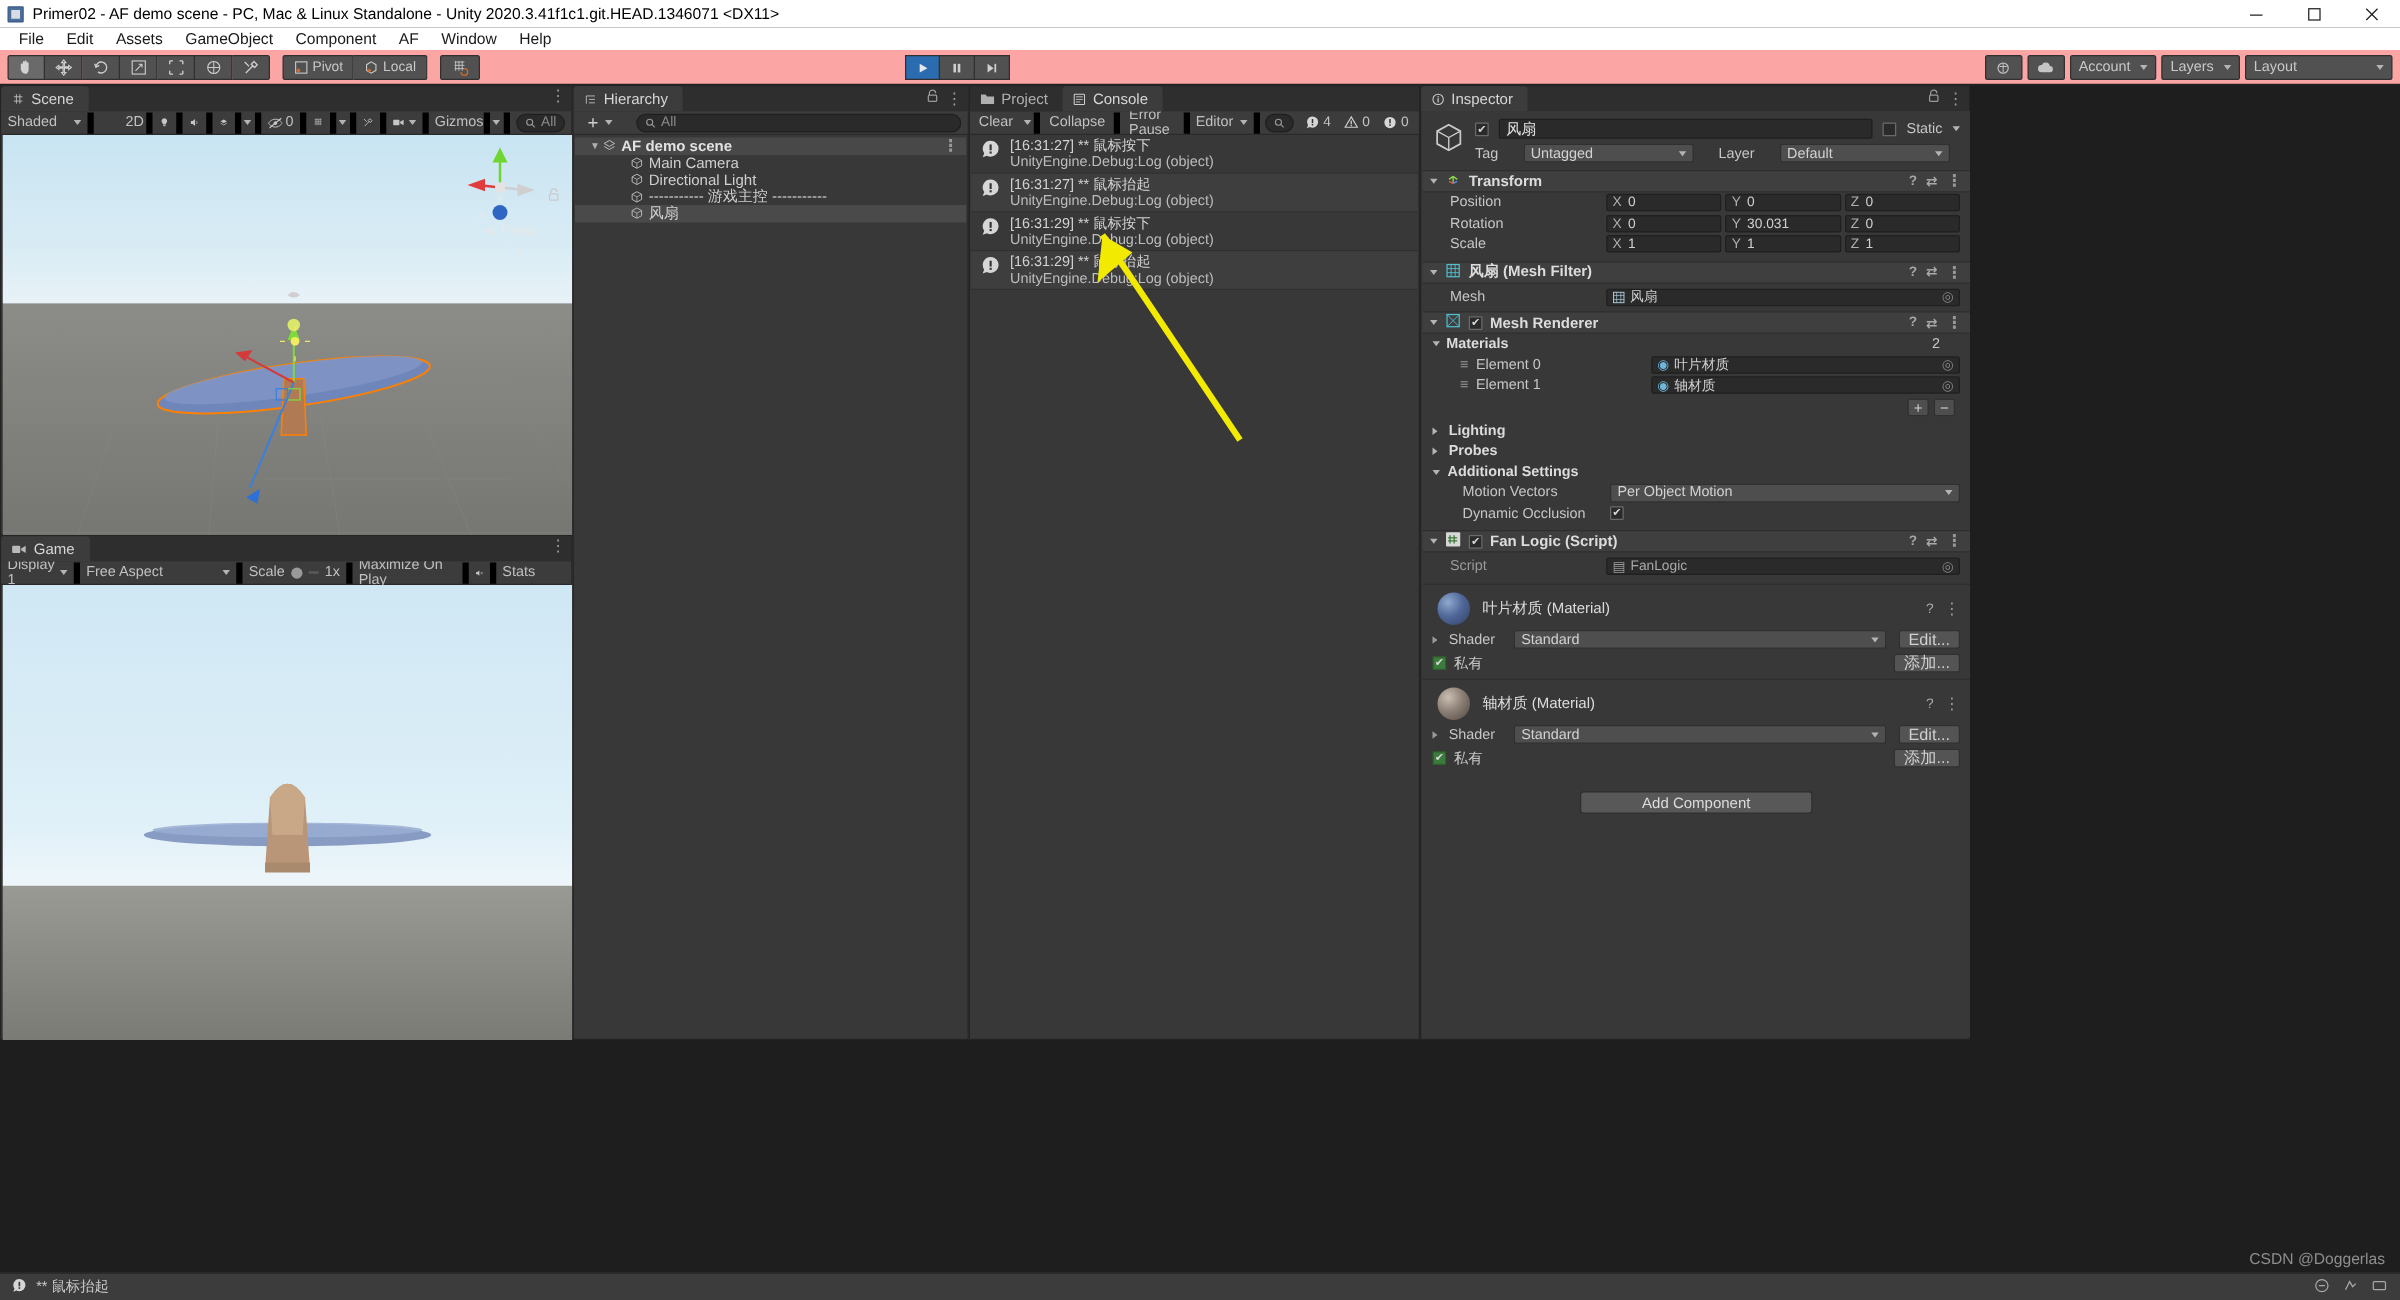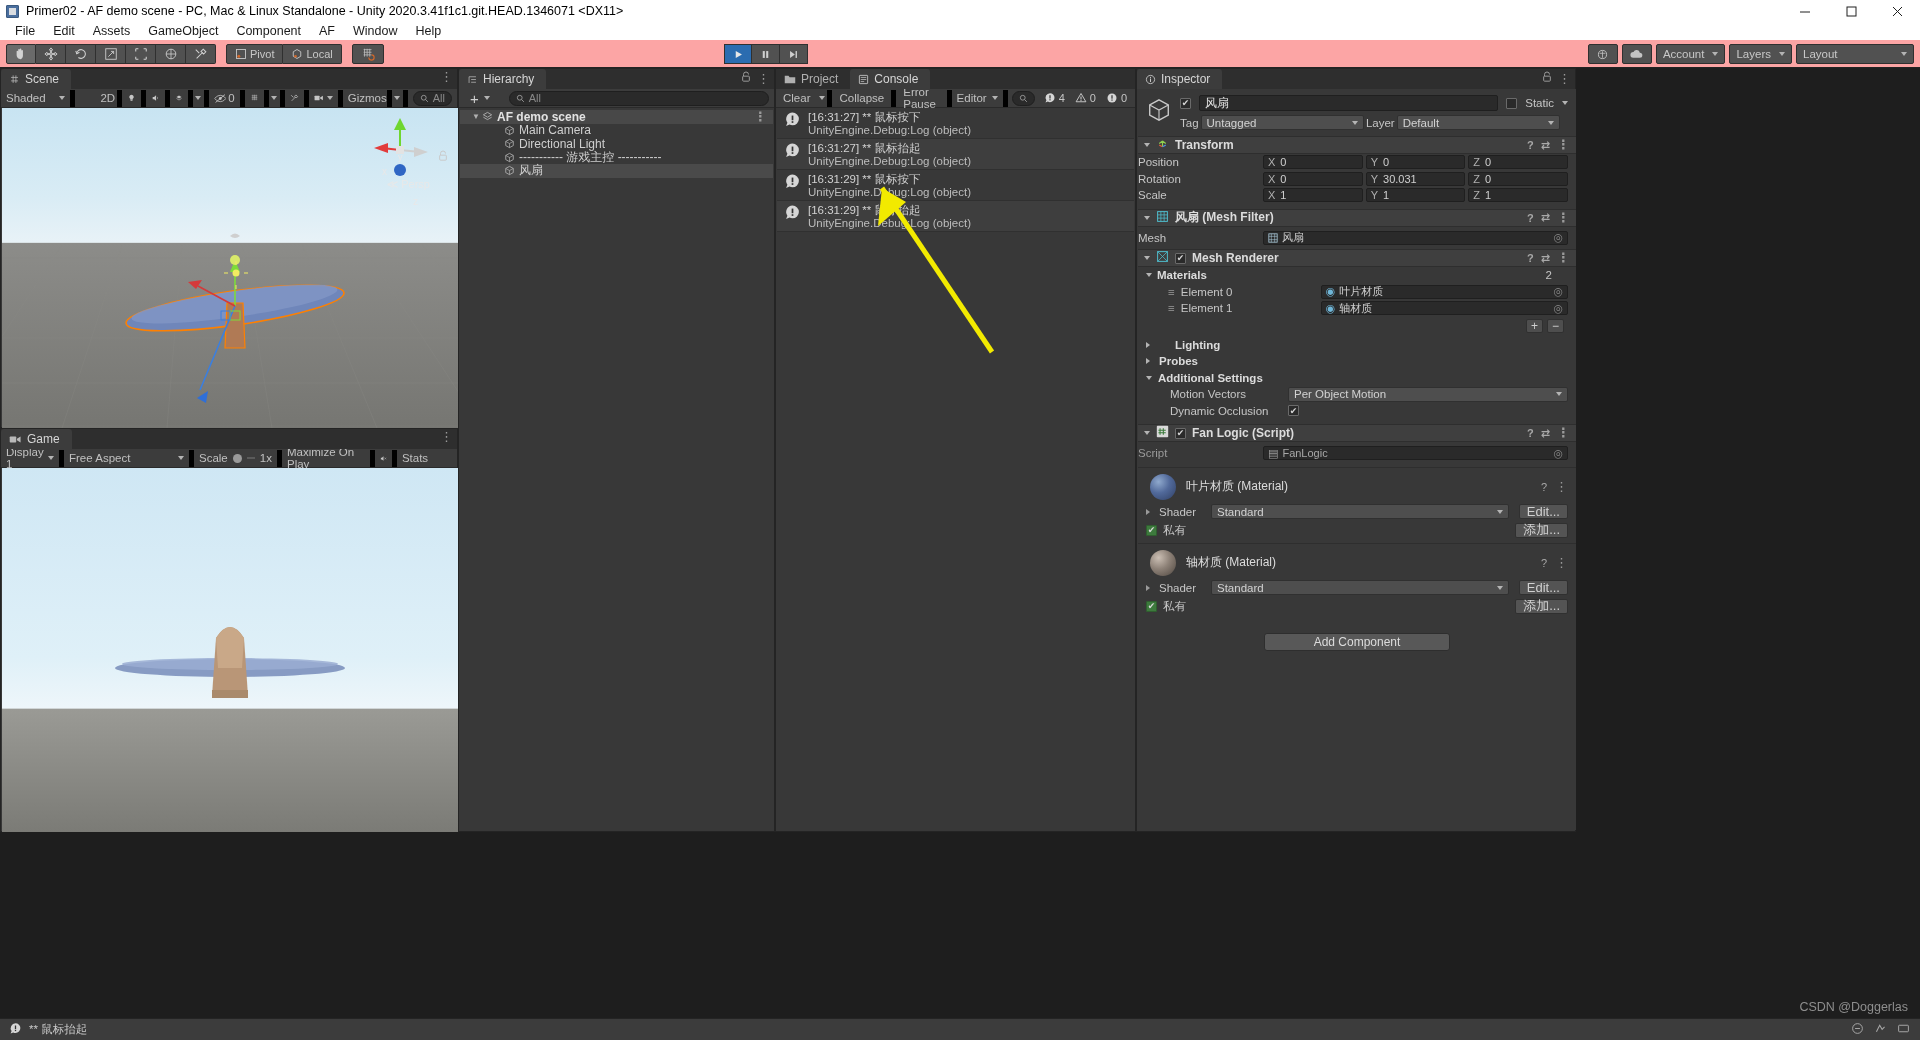--- a/index.html
+++ b/index.html
@@ -132,21 +132,21 @@
   .badge{ display:flex;align-items:center;gap:3px;font-size:11px;color:#c5c5c5;padding:0 5px;}
 
   
   #insp-panel{ left:1136px; top:68px; width:440px; height:764px; }
   .insp-body{ position:absolute; left:1px; top:20px; width:438px; bottom:1px; overflow:hidden; background:#383838;}
   .comp-head{
     height:18px;background:#3f3f3f;border-top:1px solid #2e2e2e;border-bottom:1px solid #2e2e2e;
     display:flex;align-items:center;gap:6px;padding:0 6px; font-size:12px;color:#dcdcdc;font-weight:bold;
   }
   .comp-head .right{ margin-left:auto; display:flex;align-items:center;gap:7px;color:#a8a8a8;font-size:11px;}
-  .frow{ height:16.5px; display:flex;align-items:center;font-size:11.5px;color:#c6c6c6;}
+  .frow{ height:16.5px; display:flex;align-items:center;font-size:11.5px;color:#c6c6c6;padding-left:22px;}
   .flabel{ width:125px; }
   .vec3{ display:flex; flex:1; gap:3px; padding-right:8px;}
   .vfield{ flex:1; height:14px;background:#2a2a2a;border:1px solid #1f1f1f;border-radius:2px;
            display:flex;align-items:center;padding:0 4px;font-size:11px;color:#d0d0d0;gap:5px;}
   .vfield .ax{ color:#b0b0b0; }
   .objfield{ height:14px;background:#2a2a2a;border:1px solid #1f1f1f;border-radius:2px;
              display:flex;align-items:center;padding:0 4px;font-size:11px;color:#d0d0d0;gap:4px; flex:1; margin-right:8px;}
   .sel-dd{ height:15px;background:#4e4e4e;border:1px solid #303030;border-radius:2px;
            display:flex;align-items:center;padding:0 5px;font-size:11.5px;color:#d2d2d2;flex:1;margin-right:8px;}
   .sel-dd .caret{ margin-left:auto; }
@@ -764,21 +764,21 @@
         <div style="flex:1;">
           <div style="display:flex;align-items:center;gap:8px;">
             <span class="chk">✔</span>
             <div style="flex:1;height:16px;background:#2a2a2a;border:1px solid #1f1f1f;border-radius:2px;display:flex;align-items:center;padding:0 5px;font-size:12px;color:#e2e2e2;">
               <span>风扇</span>
             </div>
             <span class="chk"></span>
             <span style="font-size:11.5px;color:#c6c6c6;">Static</span>
             <span class="caret"></span>
           </div>
-          <div style="display:flex;align-items:center;gap:2px;margin-top:4px;">
+          <div style="display:flex;align-items:center;gap:20px;margin-top:4px;">
             <span style="font-size:11.5px;color:#c6c6c6;">Tag</span>
             <div class="sel-dd" style="max-width:175px;margin-right:0;">
               <span>Untagged</span>
                 <span class="caret"></span>
             </div>
             <span style="font-size:11.5px;color:#c6c6c6;">Layer</span>
             <div class="sel-dd" style="max-width:175px;">
               <span>Default</span>
                 <span class="caret"></span>
             </div>
@@ -917,21 +917,21 @@
         <span class="objfield">
           <span style="color:#6fb6d8;">◉</span>
           <span>轴材质</span>
           <span style="margin-left:auto;color:#8a8a8a;">◎</span>
         </span>
       </div>
       <div style="display:flex;justify-content:flex-end;gap:4px;padding:2px 12px 4px 0;">
         <div style="width:17px;height:14px;background:#4e4e4e;border:1px solid #303030;border-radius:2px;display:flex;align-items:center;justify-content:center;font-size:12px;color:#d0d0d0;">+</div>
         <div style="width:17px;height:14px;background:#4e4e4e;border:1px solid #303030;border-radius:2px;display:flex;align-items:center;justify-content:center;font-size:12px;color:#d0d0d0;">−</div>
       </div>
-      <div class="frow" style="padding-left:8px;gap:22px;text-align:center;">
+      <div class="frow" style="padding-left:8px;gap:6px;text-align:center;">
         <span class="caret" style="border-top:none;border-left:4px solid #b4b4b4;border-top:3.5px solid transparent;border-bottom:3.5px solid transparent;"></span>
         <span style="font-weight:bold;color:#dcdcdc;">Lighting</span>
       </div>
       <div class="frow" style="padding-left:8px;gap:6px;">
         <span class="caret" style="border-top:none;border-left:4px solid #b4b4b4;border-top:3.5px solid transparent;border-bottom:3.5px solid transparent;"></span>
         <span style="font-weight:bold;color:#dcdcdc;">Probes</span>
       </div>
       <div class="frow" style="padding-left:8px;gap:6px;">
         <span class="caret"></span>
         <span style="font-weight:bold;color:#dcdcdc;">Additional Settings</span>

